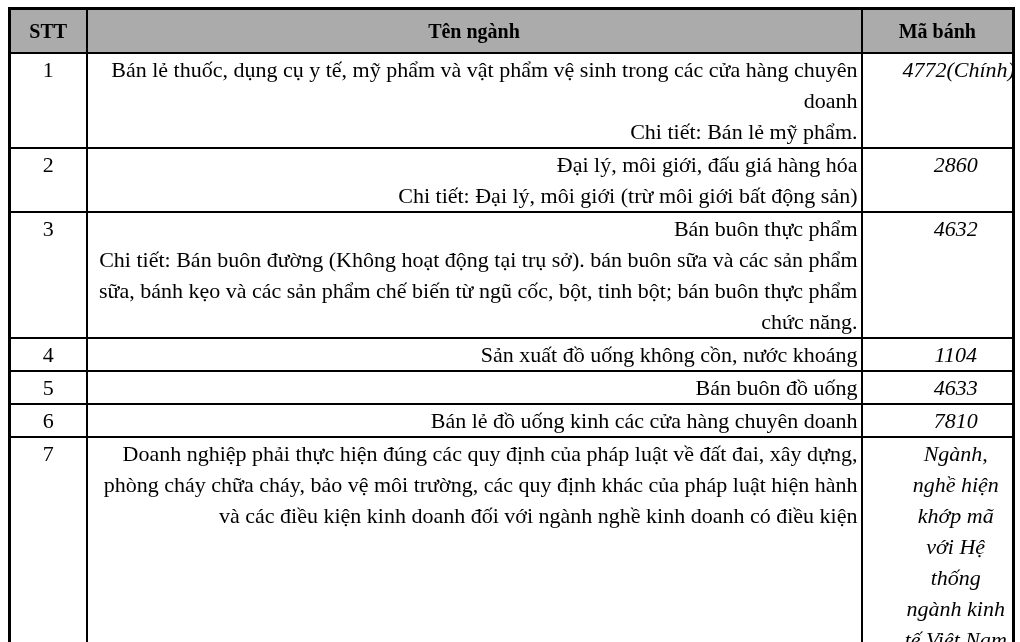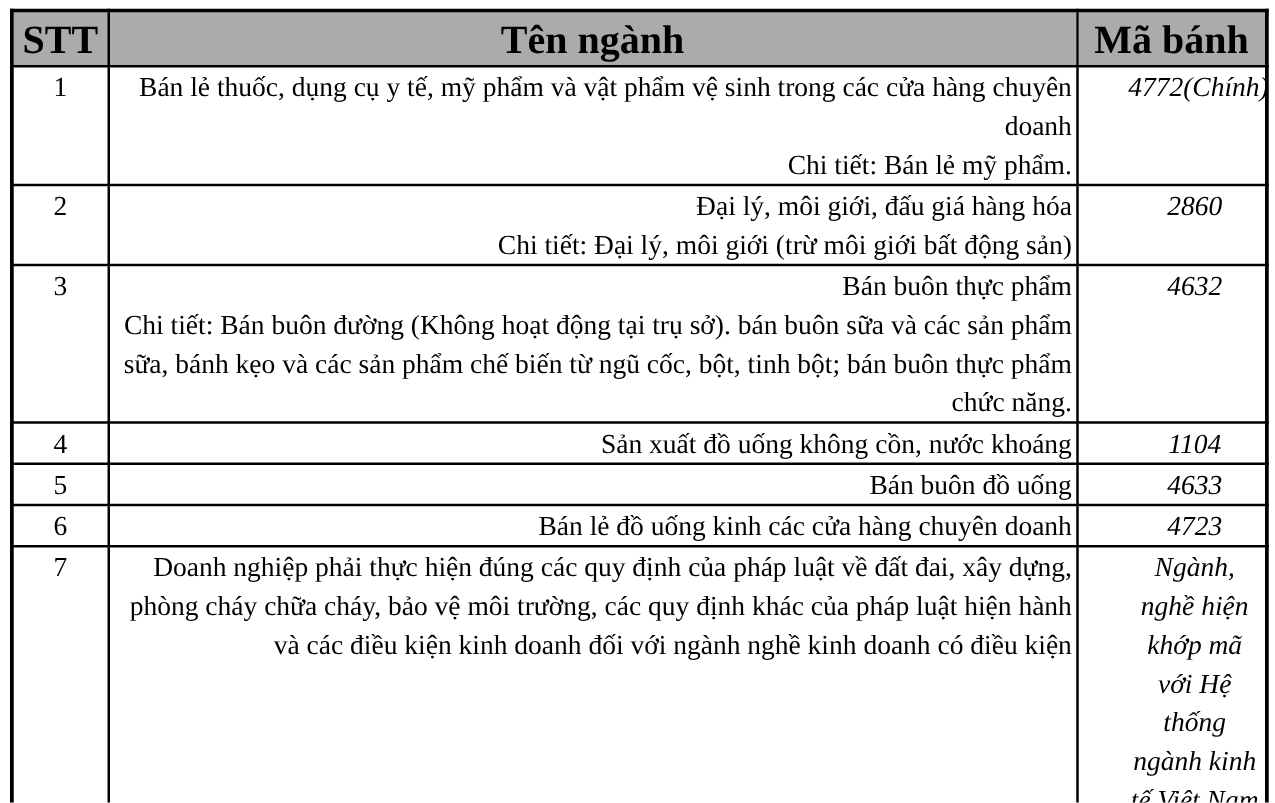--- a/index.html
+++ b/index.html
@@ -27,21 +27,21 @@
   th, td {
     border: 2px solid #000000;
     font-size: 22px;
     line-height: 31px;
     padding: 0 3px;
     overflow: hidden;
   }
   thead th {
     background: #ababab;
     font-weight: bold;
-    font-size: 32px;
+    font-size: 20px;
     height: 42px;
     text-align: center;
     vertical-align: middle;
   }
   tbody td {
     vertical-align: top;
   }
   td.cell-stt {
     text-align: center;
   }
@@ -101,21 +101,21 @@
       <td class="cell-code">1104</td>
     </tr>
     <tr class="r5">
       <td class="cell-stt">5</td>
       <td class="cell-name">Bán buôn đồ uống</td>
       <td class="cell-code">4633</td>
     </tr>
     <tr class="r6">
       <td class="cell-stt">6</td>
       <td class="cell-name">Bán lẻ đồ uống kinh các cửa hàng chuyên doanh</td>
-      <td class="cell-code">4723</td>
+      <td class="cell-code">7810</td>
     </tr>
     <tr class="r7">
       <td class="cell-stt">7</td>
       <td class="cell-name">Doanh nghiệp phải thực hiện đúng các quy định của pháp luật về đất đai, xây dựng, phòng cháy chữa cháy, bảo vệ môi trường, các quy định khác của pháp luật hiện hành và các điều kiện kinh doanh đối với ngành nghề kinh doanh có điều kiện</td>
       <td class="cell-code">Ngành, nghề hiện khớp mã với Hệ thống ngành kinh tế Việt Nam</td>
     </tr>
   </tbody>
 </table>
 
 </body></html>

